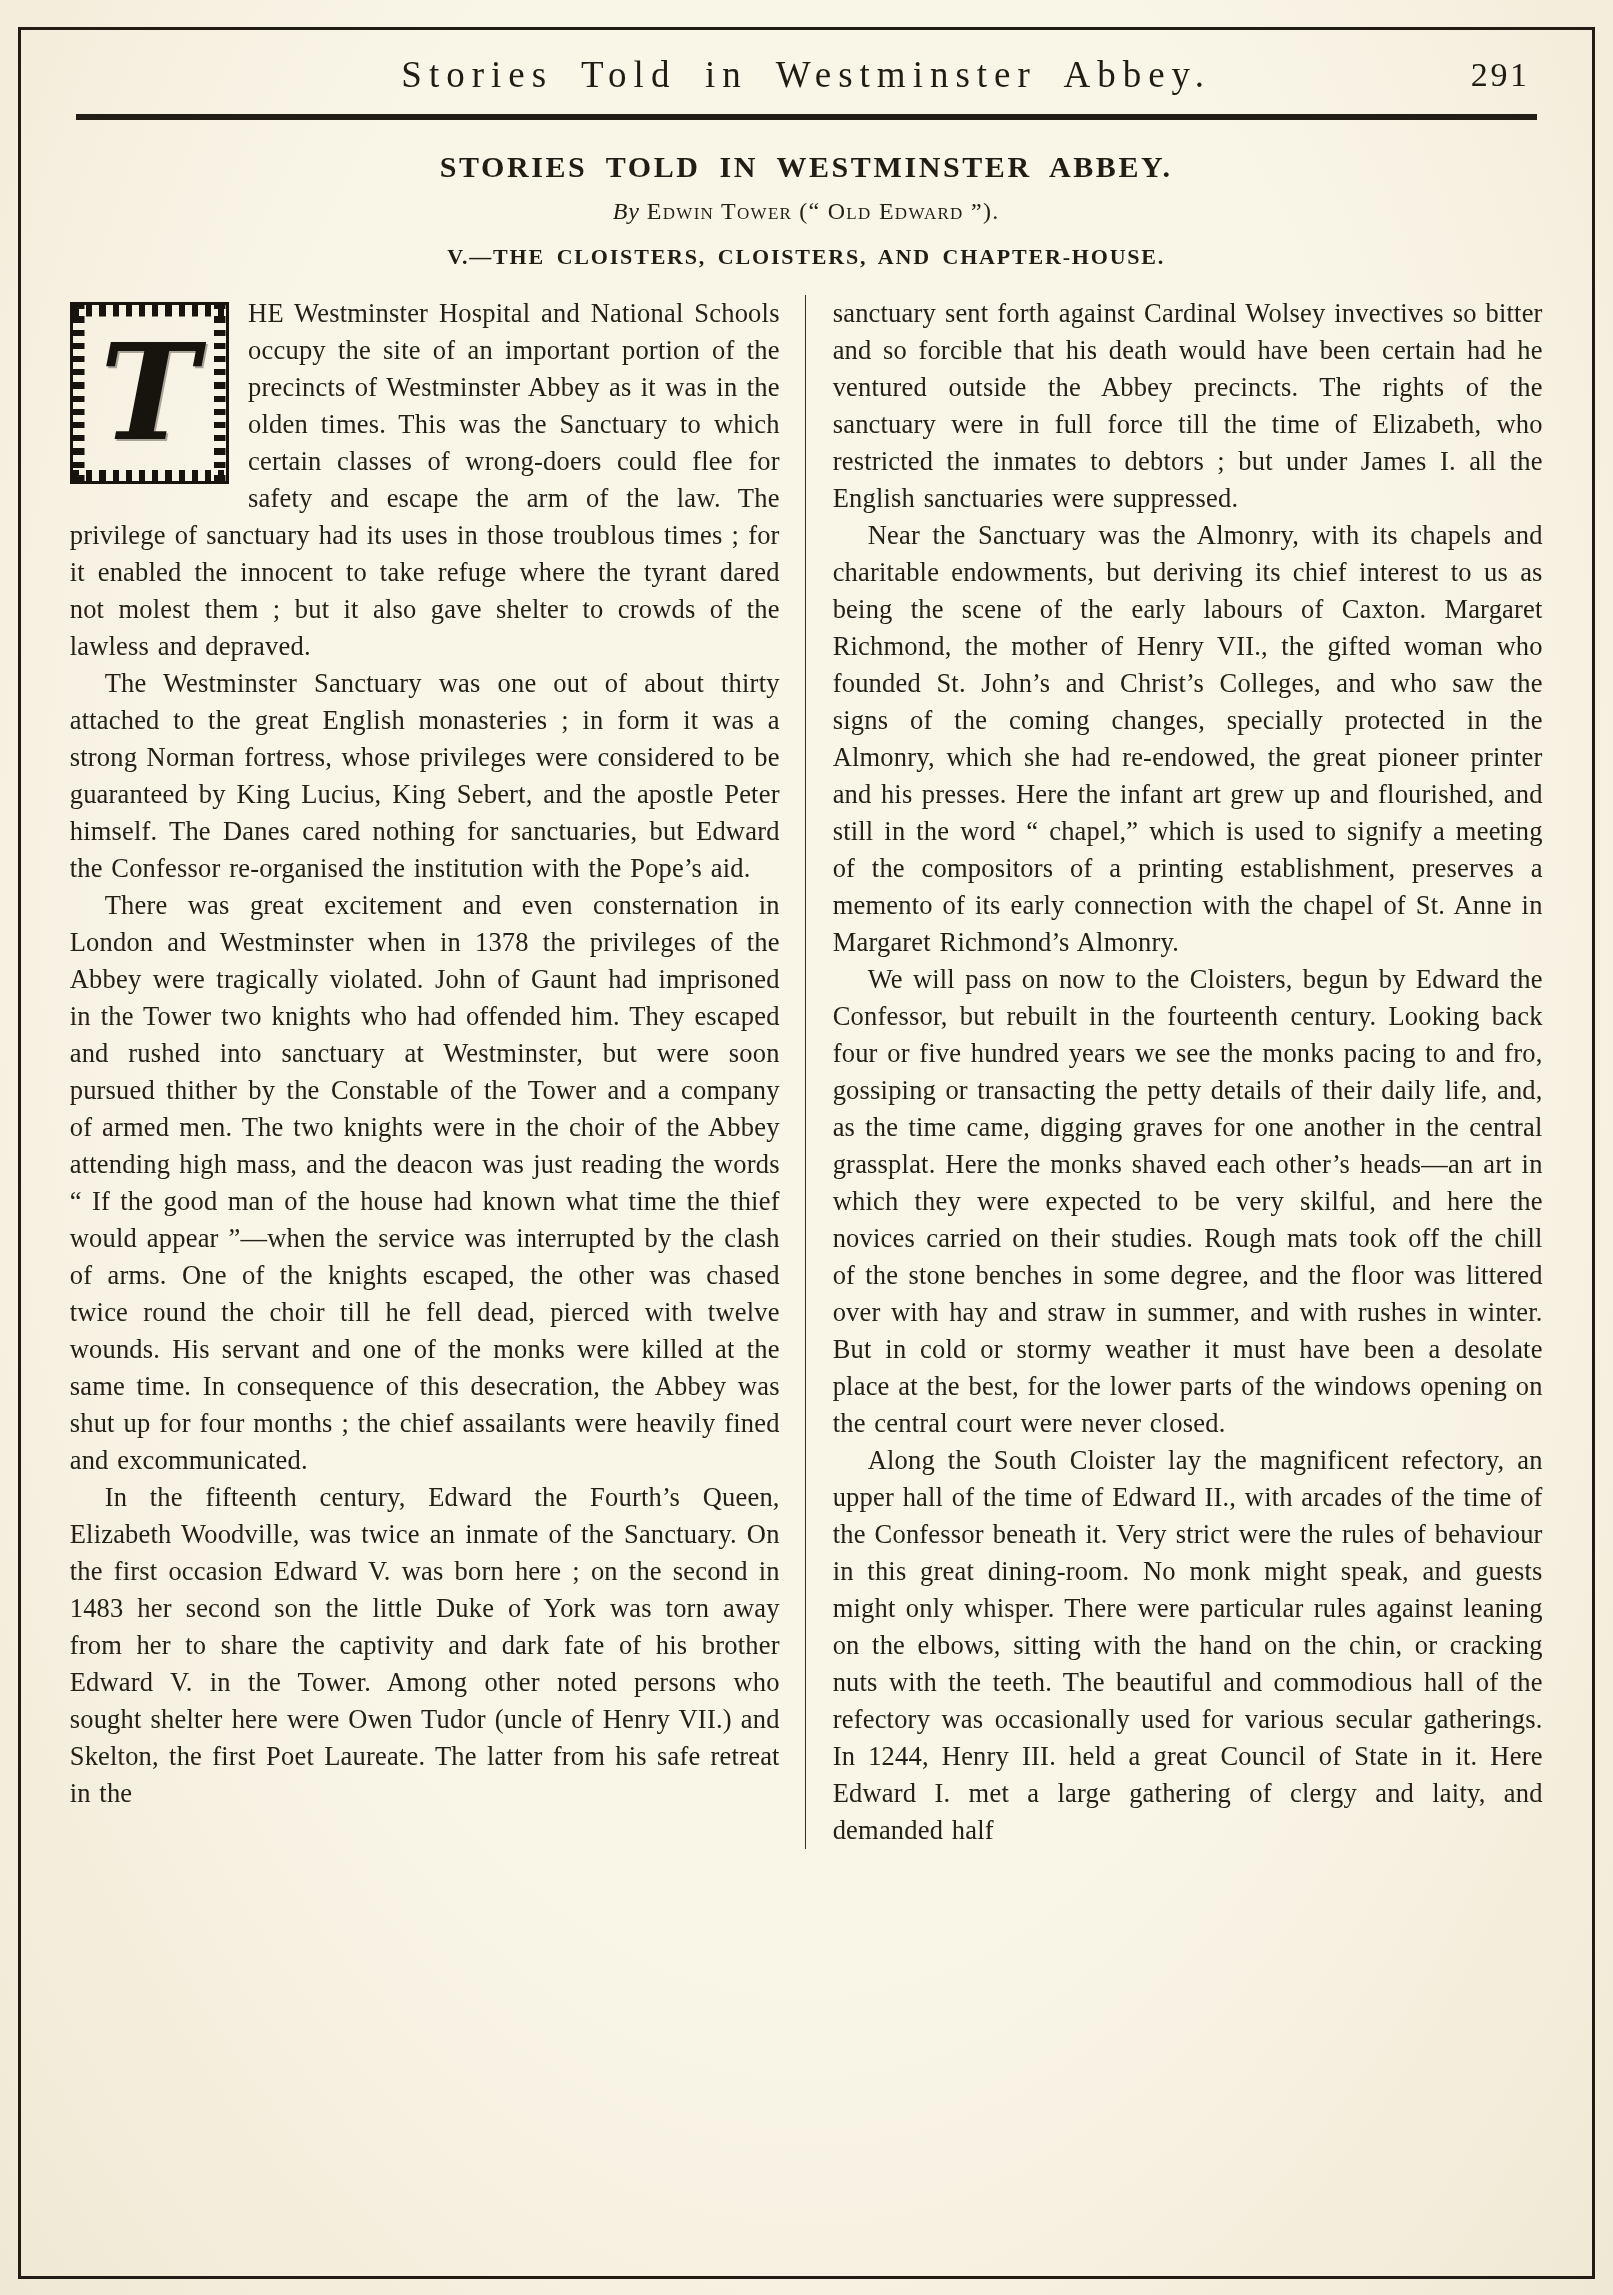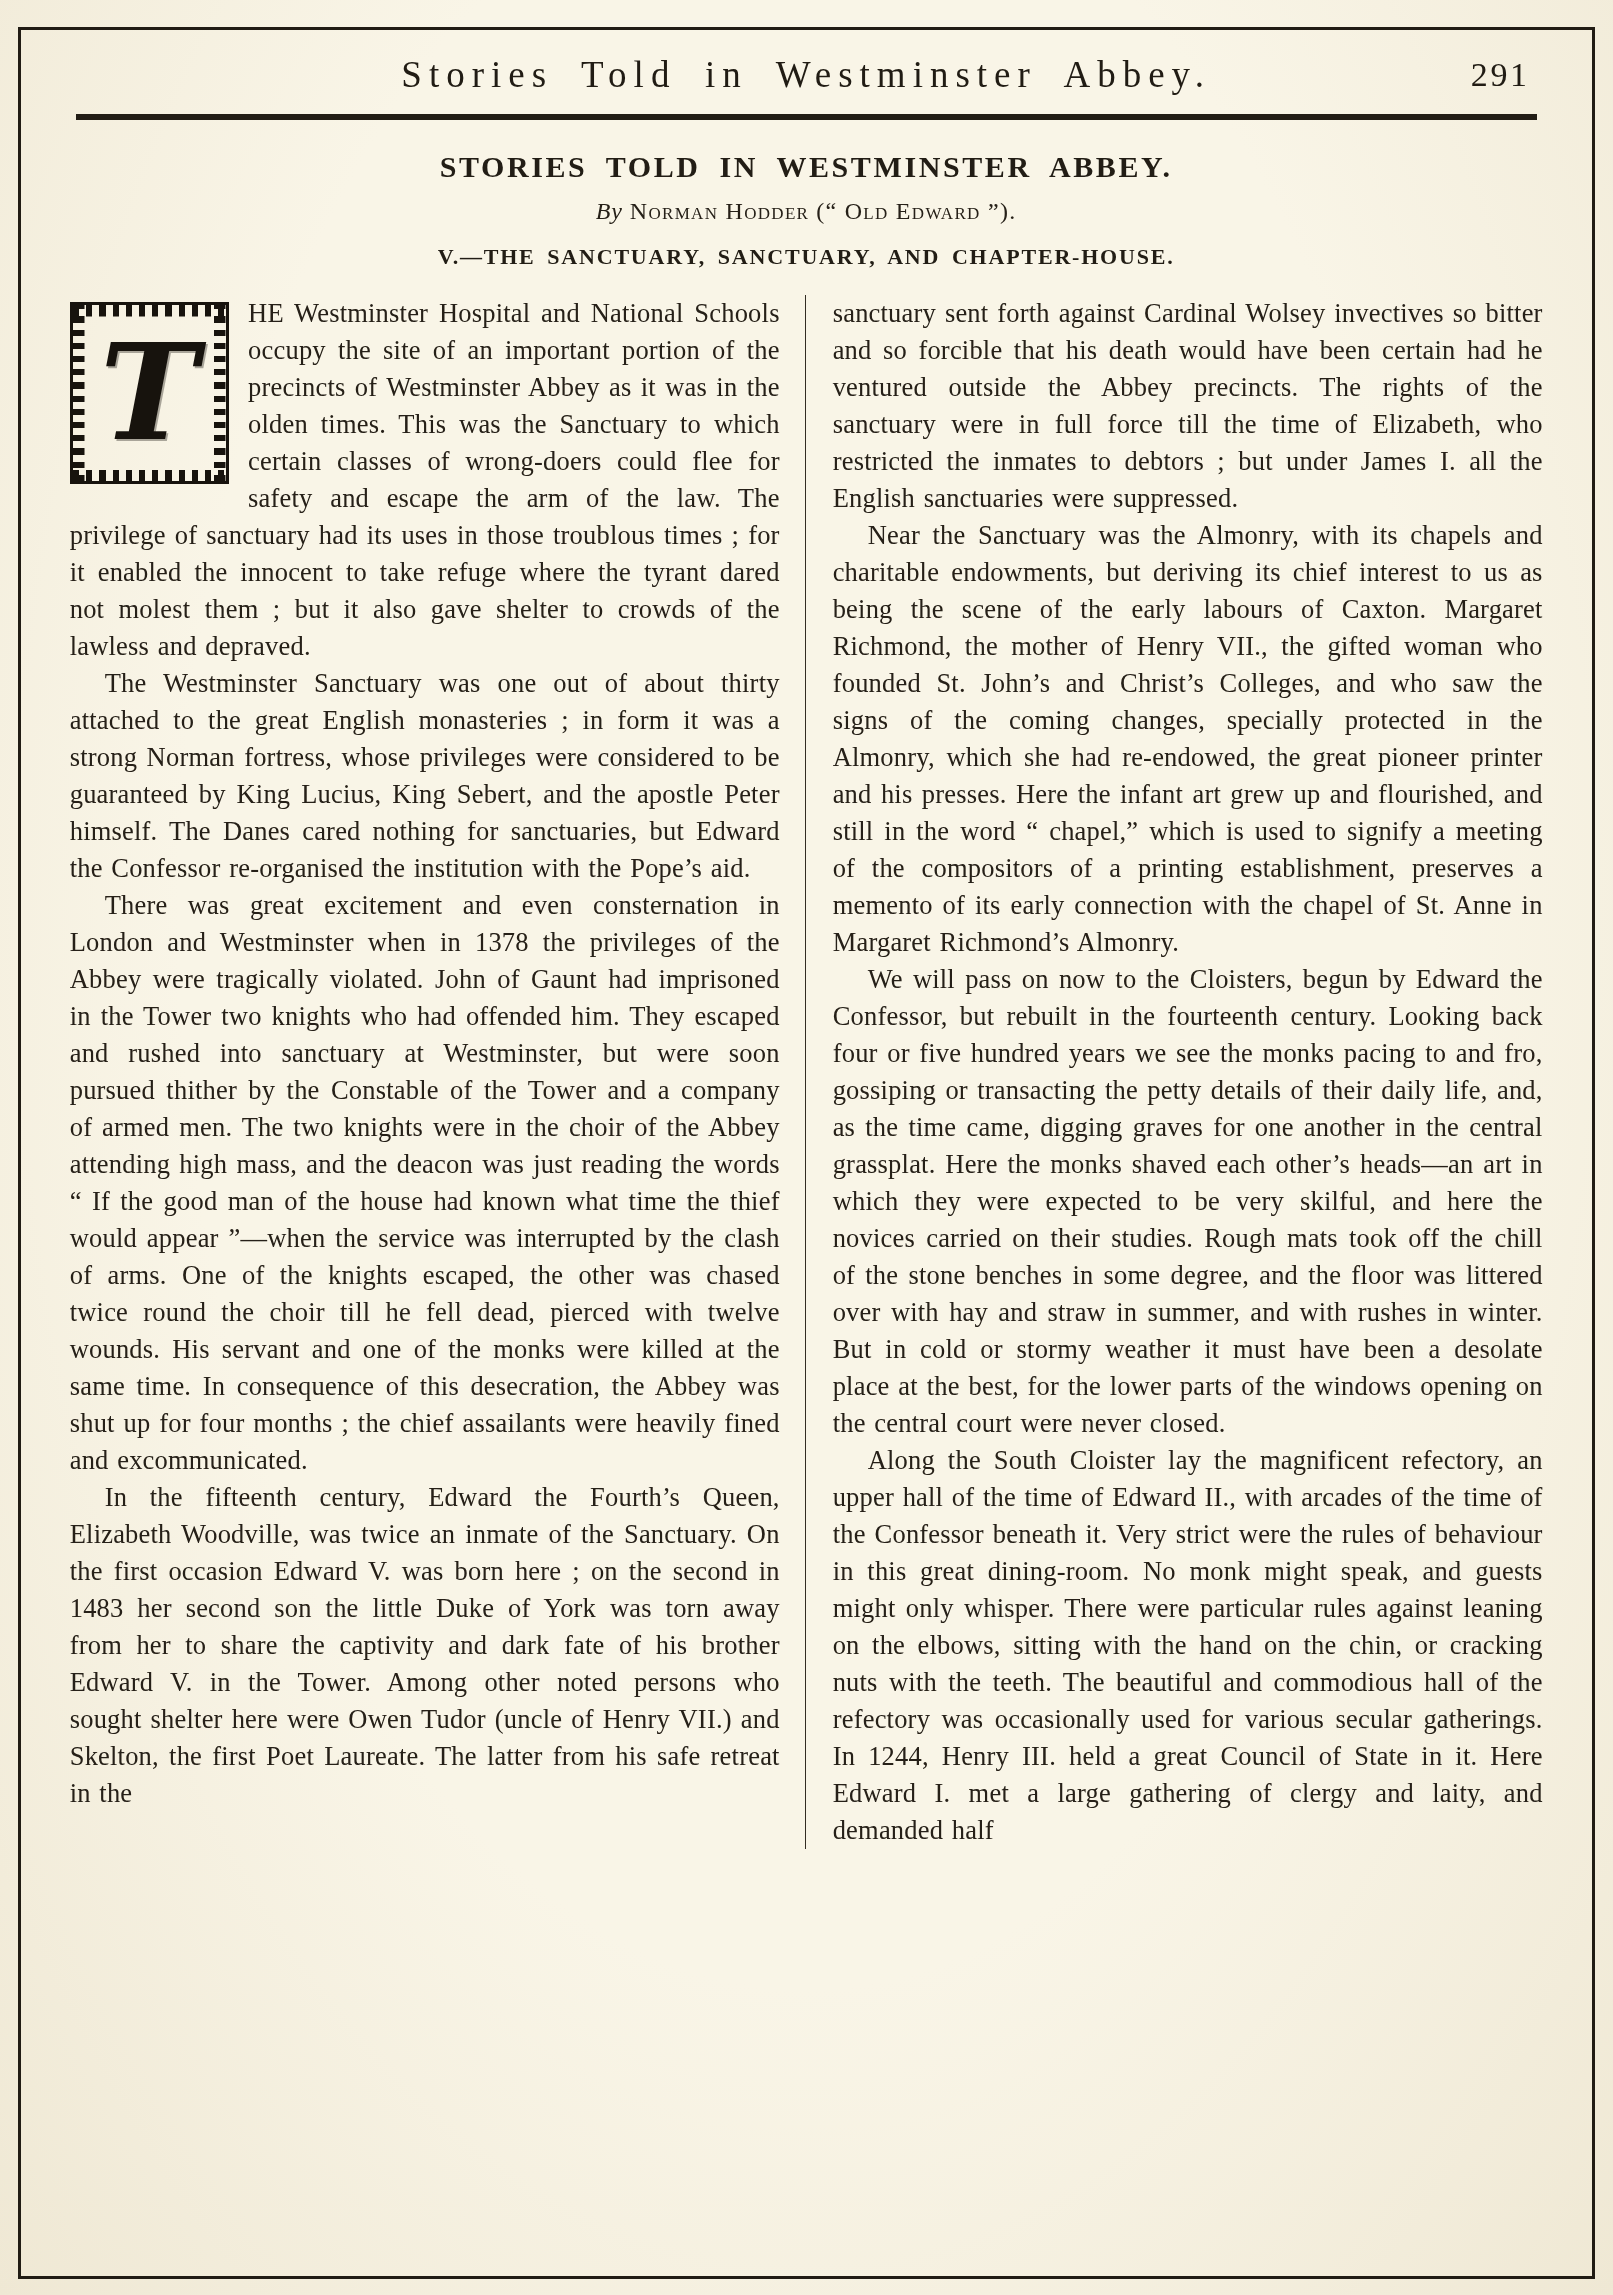--- a/index.html
+++ b/index.html
@@ -122,24 +122,24 @@
     <div class="running-title">Stories Told in Westminster Abbey.</div>
     <div class="page-number">291</div>
   </div>
 
   <div class="header-rule"></div>
 
   <div class="title-block">
     <div class="article-title">STORIES TOLD IN WESTMINSTER ABBEY.</div>
     <div class="byline">
       <span class="by">By</span>
-      <span class="sc">Norman Hodder</span>
+      <span class="sc">Edwin Tower</span>
       <span class="sc">(“ Old Edward ”).</span>
     </div>
-    <div class="section-heading">V.—THE SANCTUARY, SANCTUARY, AND CHAPTER-HOUSE.</div>
+    <div class="section-heading">V.—THE CLOISTERS, CLOISTERS, AND CHAPTER-HOUSE.</div>
   </div>
 
   <div class="columns">
 
     <div class="col col-left">
       <p class="no-indent">
         <span class="dropcap-box">
           <span class="dropcap-letter">T</span>
         </span>
         <span>HE Westminster Hospital and National Schools occupy the site of an important portion of the precincts of Westminster Abbey as it was in the olden times.  This was the Sanctuary to which certain classes of wrong-doers could flee for safety and escape the arm of the law.  The privilege of sanctuary had its uses in those troublous times ; for it enabled the innocent to take refuge where the tyrant dared not molest them ; but it also gave shelter to crowds of the lawless and depraved.</span>

